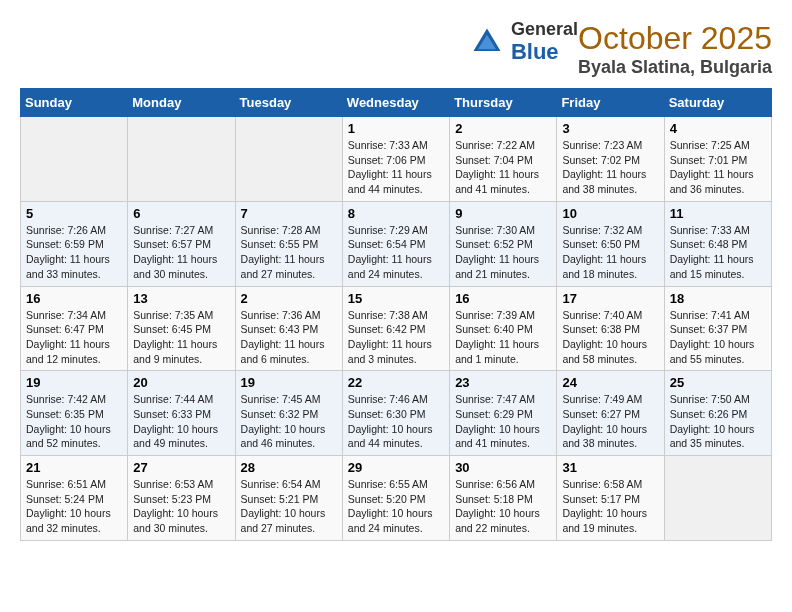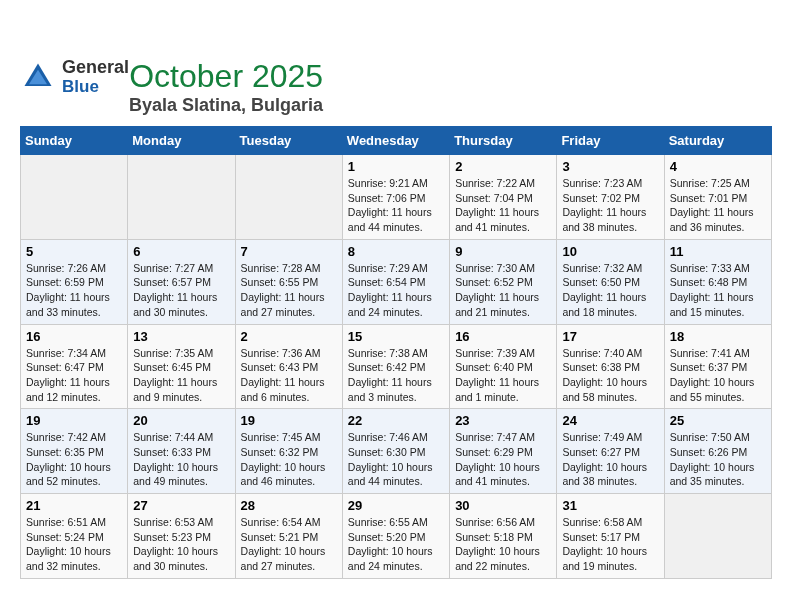--- a/index.html
+++ b/index.html
@@ -5,56 +5,55 @@
     * { box-sizing: border-box; margin: 0; padding: 0; }
     body {
       font-family: Arial, sans-serif;
       background: #fff;
       width: 792px;
       min-height: 612px;
       padding: 20px;
     }
     .header {
       display: flex;
-      justify-content: flex-start;
+      justify-content: flex-end;
       align-items: flex-start;
       margin-bottom: 10px;
-      margin-top: 38px;
     }
     .logo {
       display: flex;
       align-items: center;
       gap: 6px;
     }
     .logo-text {
       display: flex;
       flex-direction: column;
       line-height: 1.1;
     }
     .logo-general {
       font-size: 18px;
       font-weight: bold;
       color: #333;
     }
     .logo-blue {
-      font-size: 17px;
+      font-size: 22px;
       font-weight: bold;
       color: #1a5fa8;
     }
     .logo-icon {
       width: 36px;
       height: 36px;
     }
     .title-block {
       text-align: right;
     }
     .title-block h1 {
       font-size: 32px;
       font-weight: normal;
-      color: #15803d;
+      color: #a16207;
     }
     .title-block h2 {
       font-size: 18px;
       font-weight: bold;
       color: #444;
     }
     .calendar {
       width: 100%;
       border-collapse: collapse;
       font-size: 11px;
@@ -130,21 +129,21 @@
         <th>Saturday</th>
       </tr>
   </thead>
   <tbody id="calendar-body">
   <tr>
         <td class="empty-cell"></td>
         <td class="empty-cell"></td>
         <td class="empty-cell"></td>
         <td>
           <span class="day-num">1</span>
-          <div class="day-info">Sunrise: 9:21 AM
+          <div class="day-info">Sunrise: 7:33 AM
 Sunset: 7:06 PM
 Daylight: 11 hours and 44 minutes.</div>
         </td>
         <td>
           <span class="day-num">2</span>
           <div class="day-info">Sunrise: 7:22 AM
 Sunset: 7:04 PM
 Daylight: 11 hours and 41 minutes.</div>
         </td>
         <td>

